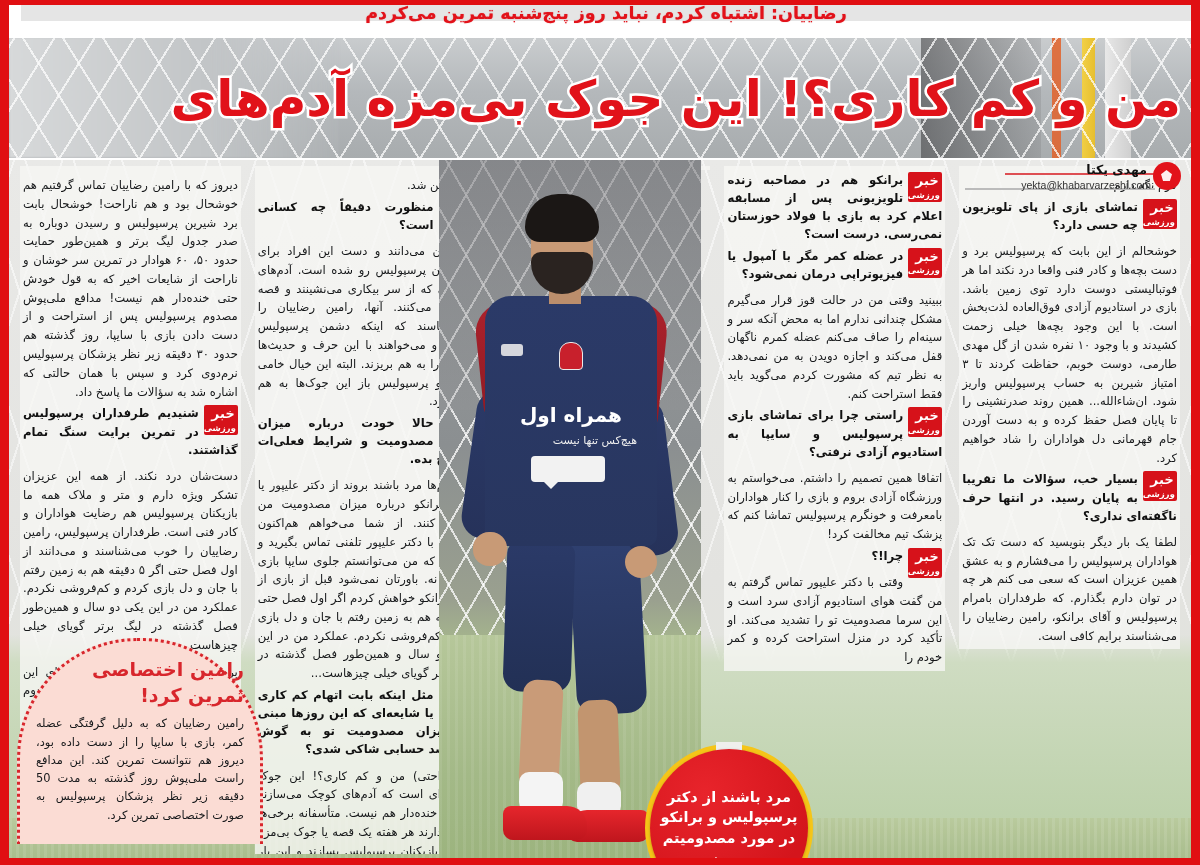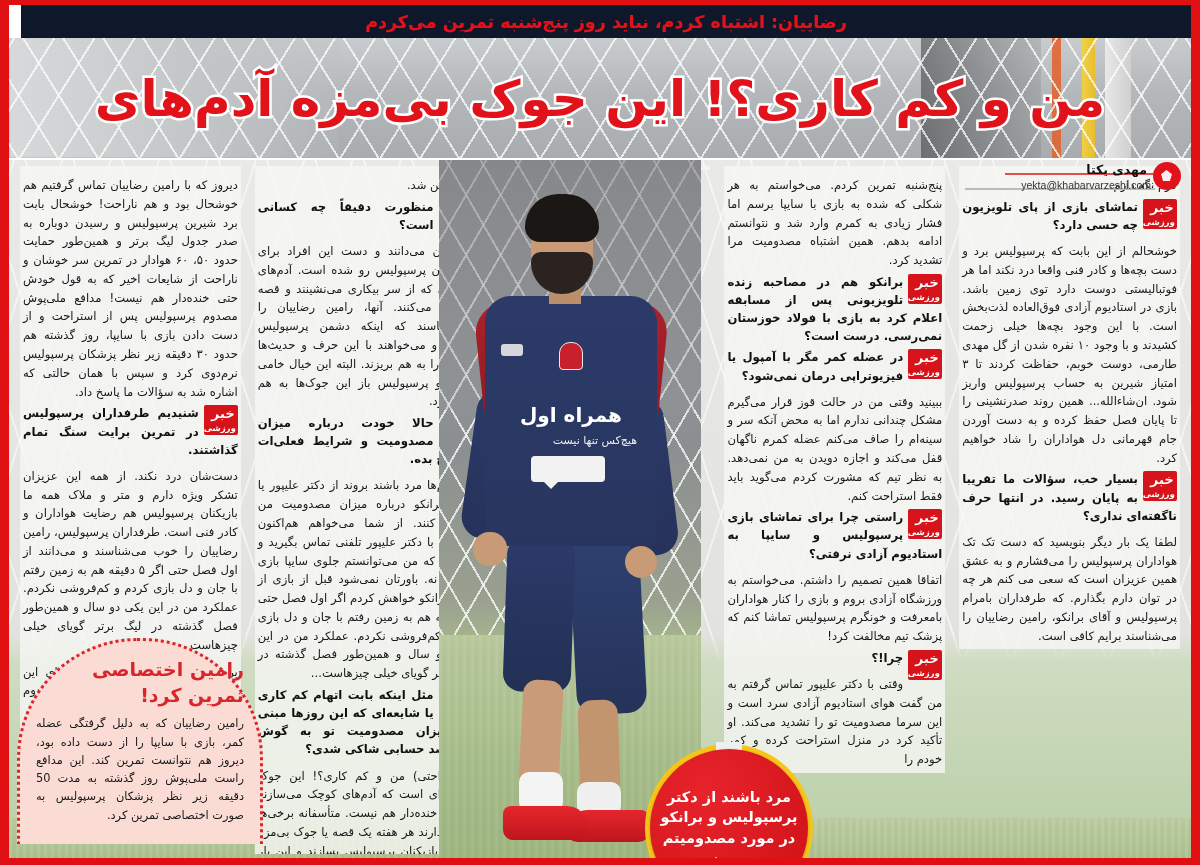--- a/index.html
+++ b/index.html
@@ -16,22 +16,22 @@
     box-sizing:border-box;
     border-left:9px solid #e00f12;
     border-right:9px solid #e00f12;
     border-bottom:7px solid #e00f12;
     border-top:5px solid #e00f12;
     background:#fff;overflow:hidden;
   }
 
   
   .kicker-band{
-    position:absolute;top:0;left:0;right:0;height:33px;
-    background:#0f172a;
+    position:absolute;top:0;left:0;right:0;height:16px;
+    background:#e5e5e5;
     display:flex;align-items:center;justify-content:center;
     z-index:40;
     margin-left:12px;
   }
   .kicker-text{
     color:#e2121a;font-weight:bold;font-size:17.5px;
     letter-spacing:-0.3px;white-space:nowrap;
     text-shadow:0 0 1px rgba(226,18,26,.5);
   }
 
@@ -66,21 +66,21 @@
     position:absolute;right:130px;top:0;bottom:0;width:9px;
     background:#e2622a;opacity:.85;
   }
   .hero .dark{
     position:absolute;right:150px;top:0;bottom:0;width:120px;
     background:linear-gradient(90deg,rgba(60,60,62,.55),rgba(120,120,122,.25));
   }
 
   .headline-wrap{
     position:absolute;top:33px;left:0;right:0;height:122px;z-index:33;
-    display:flex;align-items:center;justify-content:center;
+    display:flex;align-items:center;
   }
   .headline{
     font-size:50px;font-weight:bold;line-height:1.06;
     color:#e1121a;white-space:nowrap;letter-spacing:-1px;
     text-align:center;padding:0 10px;
     -webkit-text-stroke:5px #ffffff;
     paint-order:stroke fill;
     text-shadow:
       0 2px 0 rgba(255,255,255,.9),
       2px 0 0 rgba(255,255,255,.9),
@@ -408,21 +408,20 @@
           <div class="colinner">
             <p class="txt">گرم نگه دارم.</p>
             <p class="q"><span class="badge"></span><span>تماشای بازی از پای تلویزیون چه حسی دارد؟</span></p>
             <p class="txt">خوشحالم از این بابت که پرسپولیس برد و دست بچه‌ها و کادر فنی واقعا درد نکند اما هر فوتبالیستی دوست دارد توی زمین باشد. بازی در استادیوم آزادی فوق‌العاده لذت‌بخش است. با این وجود بچه‌ها خیلی زحمت کشیدند و با وجود ۱۰ نفره شدن از گل مهدی طارمی، دوست خوبم، حفاظت کردند تا ۳ امتیاز شیرین به حساب پرسپولیس واریز شود. ان‌شاءالله... همین روند صدرنشینی را تا پایان فصل حفظ کرده و به دست آوردن جام قهرمانی دل هواداران را شاد خواهیم کرد.</p>
             <p class="q"><span class="badge"></span><span>بسیار خب، سؤالات ما تقریبا به پایان رسید. در انتها حرف ناگفته‌ای نداری؟</span></p>
             <p class="txt">لطفا یک بار دیگر بنویسید که دست تک تک هواداران پرسپولیس را می‌فشارم و به عشق همین عزیزان است که سعی می کنم هر چه در توان دارم بگذارم. که طرفداران بامرام پرسپولیس و آقای برانکو، رامین رضاییان را می‌شناسند برایم کافی است.</p>
           </div>
         </div>
         <div class="col">
           <div class="colinner">
-            <p class="txt">پنج‌شنبه تمرین کردم. می‌خواستم به هر شکلی که شده به بازی با سایپا برسم اما فشار زیادی به کمرم وارد شد و نتوانستم ادامه بدهم. همین اشتباه مصدومیت مرا تشدید کرد.</p>
             <p class="q"><span class="badge"></span><span>برانکو هم در مصاحبه زنده تلویزیونی پس از مسابقه اعلام کرد به بازی با فولاد خوزستان نمی‌رسی. درست است؟</span></p>
             <p class="q"><span class="badge"></span><span>در عضله کمر مگر با آمپول یا فیزیوتراپی درمان نمی‌شود؟</span></p>
             <p class="txt">ببینید وقتی من در حالت قوز قرار می‌گیرم مشکل چندانی ندارم اما به محض آنکه سر و سینه‌ام را صاف می‌کنم عضله کمرم ناگهان قفل می‌کند و اجازه دویدن به من نمی‌دهد. به نظر تیم که مشورت کردم می‌گوید باید فقط استراحت کنم.</p>
             <p class="q"><span class="badge"></span><span>راستی چرا برای تماشای بازی پرسپولیس و سایپا به استادیوم آزادی نرفتی؟</span></p>
             <p class="txt">اتفاقا همین تصمیم را داشتم. می‌خواستم به ورزشگاه آزادی بروم و بازی را کنار هواداران بامعرفت و خونگرم پرسپولیس تماشا کنم که پزشک تیم مخالفت کرد!</p>
             <p class="q"><span class="badge"></span><span>چرا!؟</span></p>
             <p class="txt">وقتی با دکتر علیپور تماس گرفتم به من گفت هوای استادیوم آزادی سرد است و این سرما مصدومیت تو را تشدید می‌کند. او تأکید کرد در منزل استراحت کرده و کمر خودم را</p>
           </div>
         </div>
         <div class="col">

